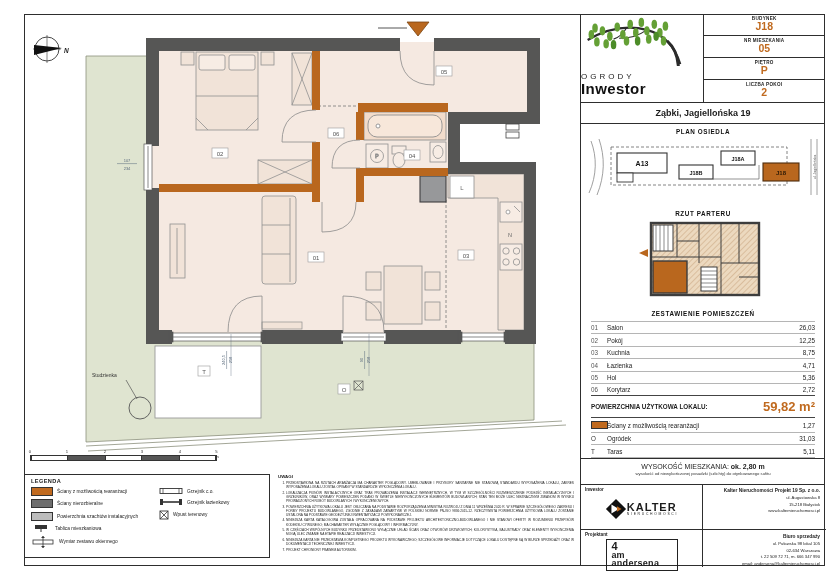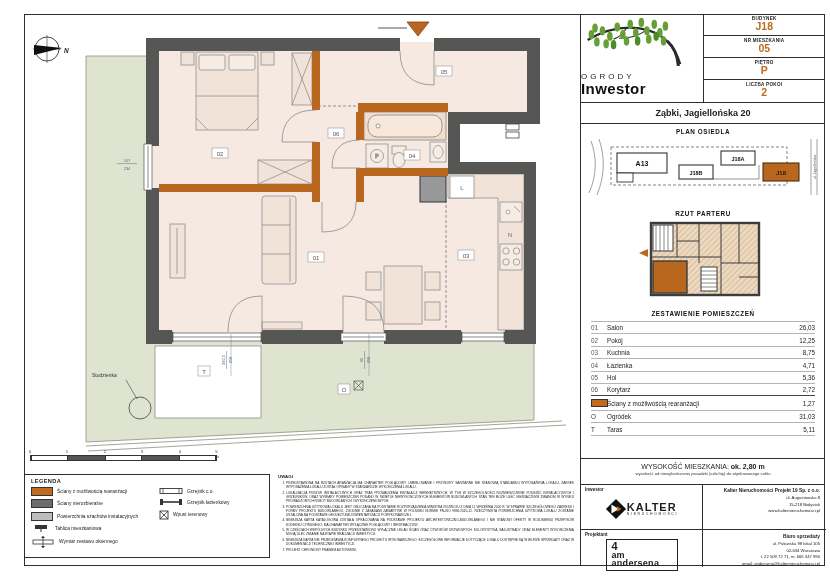--- a/index.html
+++ b/index.html
@@ -379,21 +379,21 @@
           <div class="inflabel">PIĘTRO</div>
           <div class="infvalue">P</div>
         </div>
         <div class="infogroup">
           <div class="inflabel">LICZBA POKOI</div>
           <div class="infvalue">2</div>
         </div>
       </div>
     </div>
 
-    <div class="abs addrbar">Ząbki, Jagiellońska 20</div>
+    <div class="abs addrbar">Ząbki, Jagiellońska 19</div>
 
     <div id="siteplan" class="abs">
       <div class="sectitle" style="margin-top:4px">PLAN OSIEDLA</div>
       <svg width="245" height="66" viewBox="0 0 245 66">
         <path d="M10,6 C16,22 16,40 8,58" stroke="#888" stroke-width="0.8" fill="none"></path>
         <path d="M18,4 C24,22 24,40 16,60" stroke="#888" stroke-width="0.8" fill="none"></path>
         <polygon points="30,12 206,12 206,50 30,50" fill="none" stroke="#666" stroke-width="0.8" stroke-dasharray="3,2"></polygon>
         <rect x="36" y="18" width="50" height="20" fill="#fff" stroke="#333" stroke-width="1.1"></rect>
         <rect x="36" y="38" width="16" height="9" fill="#fff" stroke="#333" stroke-width="0.9"></rect>
         <text x="61" y="31" font-size="7" font-weight="bold" text-anchor="middle" fill="#111">A13</text>
@@ -476,20 +476,24 @@
         <div class="trow">
             <span class="tno">05</span>
             <span class="tnm">Hol</span>
             <span class="tar">5,36</span>
           </div>
         <div class="trow">
             <span class="tno">06</span>
             <span class="tnm">Korytarz</span>
             <span class="tar">2,72</span>
           </div>
+        <div class="totalrow">
+          <span class="totallabel">POWIERZCHNIA UŻYTKOWA LOKALU:</span>
+          <span class="totalvalue">59,82 m²</span>
+        </div>
         <div class="trow" style="border-top:1px solid #444">
             <span class="keycol"><span class="swatch"></span></span>
             <span class="tnm">Ściany z możliwością rearanżacji</span>
             <span class="tar">1,27</span>
           </div>
         <div class="trow">
             <span class="keycol">O</span>
             <span class="tnm">Ogródek</span>
             <span class="tar">31,03</span>
           </div>

